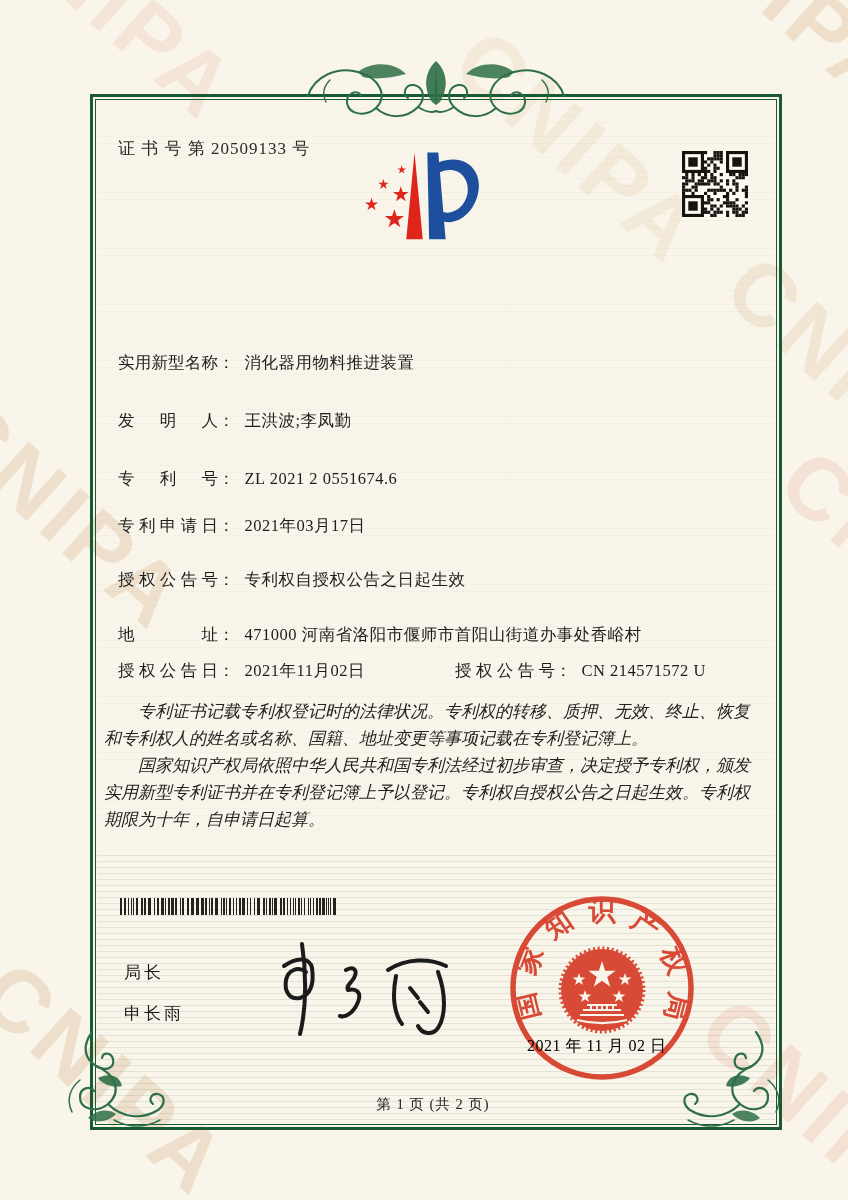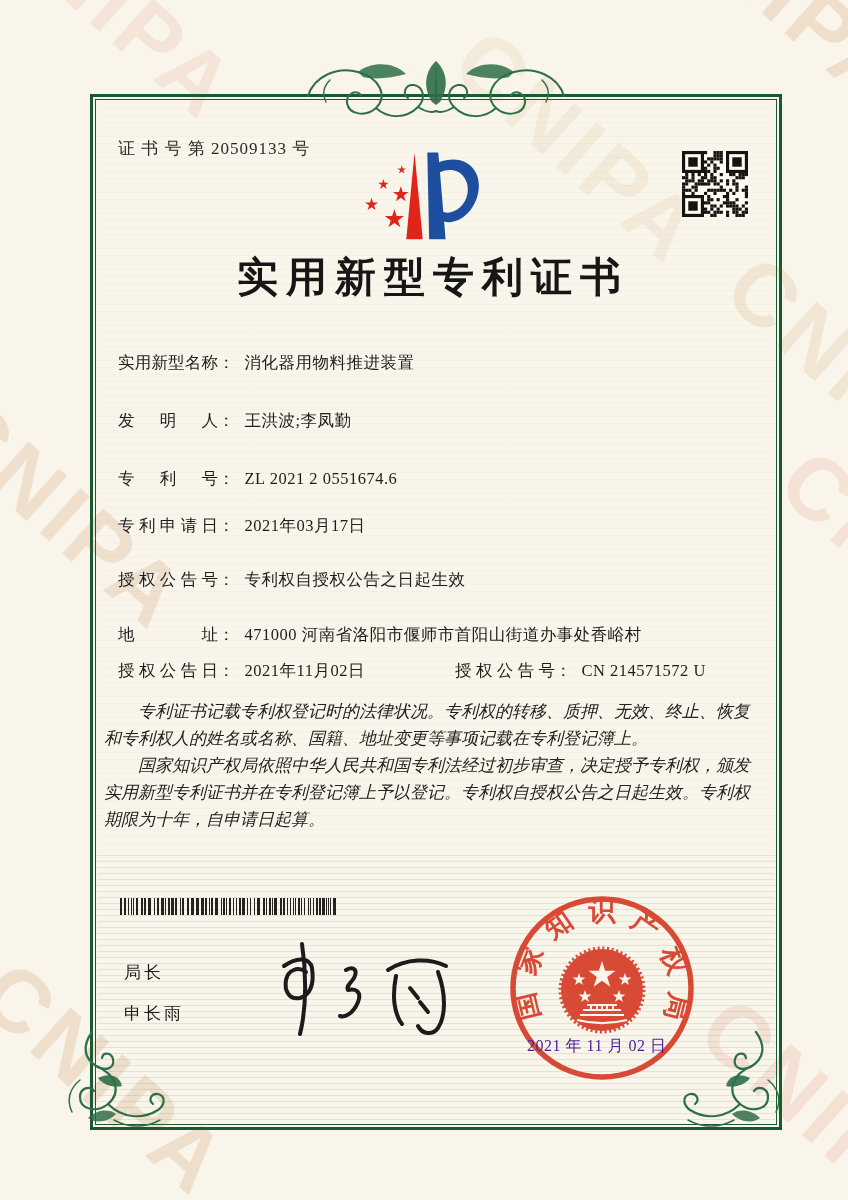--- a/index.html
+++ b/index.html
@@ -47,21 +47,21 @@
   .legal p{margin:0;text-indent:2em;}
 
   
   .barcode{position:absolute;left:120px;top:898px;width:216px;height:17px;display:flex;align-items:stretch;}
   .barcode span{display:block;height:100%;}
   .signatory{position:absolute;left:124px;top:961px;font-family:"Liberation Sans","DejaVu Sans",sans-serif;
              font-size:17px;color:#1c1c1c;letter-spacing:3px;}
   .signatory .name{margin-top:18px;}
   .signature{position:absolute;left:250px;top:936px;width:205px;height:104px;}
   .seal{position:absolute;left:507px;top:893px;width:190px;height:190px;opacity:0.94;}
-  .seal-date{position:absolute;left:527px;top:1036px;width:180px;font-size:16px;color:#4c1d95;
+  .seal-date{position:absolute;left:527px;top:1036px;width:180px;font-size:16px;color:#000000;
              letter-spacing:0.5px;white-space:nowrap;}
   .page-info{position:absolute;left:90px;top:1095px;width:686px;text-align:center;
              font-size:14.5px;color:#222;letter-spacing:1px;}
   .cont-box{position:absolute;left:330px;top:1140px;width:150px;height:38px;background:#fefcf3;
             display:flex;align-items:center;justify-content:center;}
   .cont-note{font-size:15px;color:#222;font-style:italic;letter-spacing:1px;}
 </style>
 </head>
 <body>
 
@@ -287,21 +287,20 @@
         <rect x="60" y="57" width="3" height="3"></rect>
         <rect x="27" y="60" width="3" height="3"></rect>
         <rect x="30" y="60" width="3" height="3"></rect>
         <rect x="42" y="60" width="3" height="3"></rect>
         <rect x="51" y="60" width="3" height="3"></rect>
         <rect x="54" y="60" width="3" height="3"></rect>
         <rect x="57" y="60" width="3" height="3"></rect>
       </svg>
   </div>
 
-  <div class="title">实用新型专利证书</div>
 
   <div class="fields">
     <div class="frow" style="top:4px">
       <span class="flabel">实用新型名称</span><span class="fcolon">：</span><span class="fvalue">消化器用物料推进装置</span>
     </div>
     <div class="frow" style="top:62px">
       <span class="flabel">发明人</span><span class="fcolon">：</span><span class="fvalue">王洪波;李凤勤</span>
     </div>
     <div class="frow" style="top:120px">
       <span class="flabel">专利号</span><span class="fcolon">：</span><span class="fvalue">ZL 2021 2 0551674.6</span>
@@ -495,14 +494,15 @@
         <path d="M73 122 L117 122"></path>
         <path d="M76 117 L114 117"></path>
         <path d="M80 112 L110 112"></path>
         <path d="M84 112 L84 117 M90 112 L90 117 M95 112 L95 117 M100 112 L100 117 M106 112 L106 117"></path>
         <path d="M70 127 C86 131 104 131 120 127"></path>
       </g>
     </g>
   </svg>
   <div class="seal-date">2021 年 11 月 02 日</div>
 
+  <div class="page-info">第 1 页 (共 2 页)</div>
 
 </div>
 
 </body></html>

